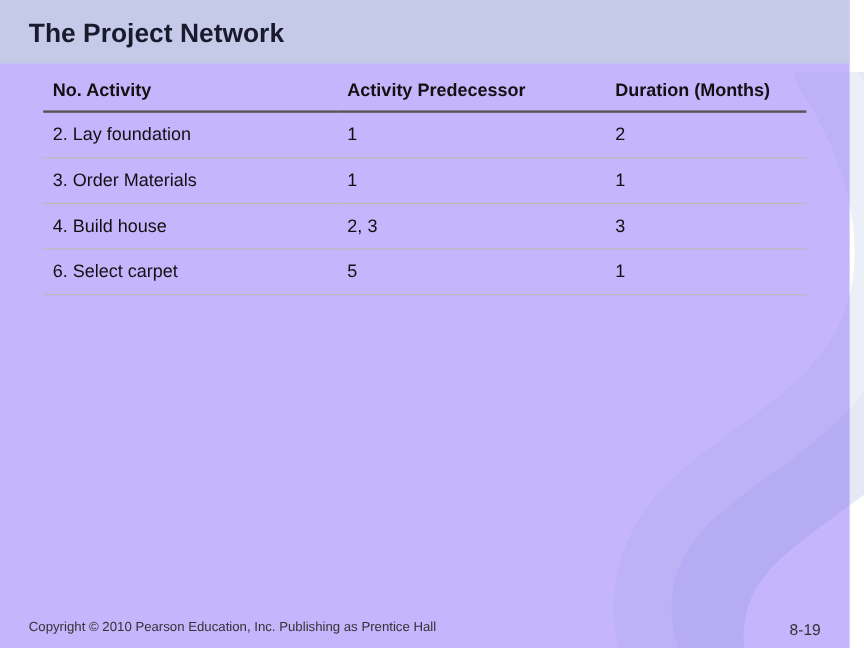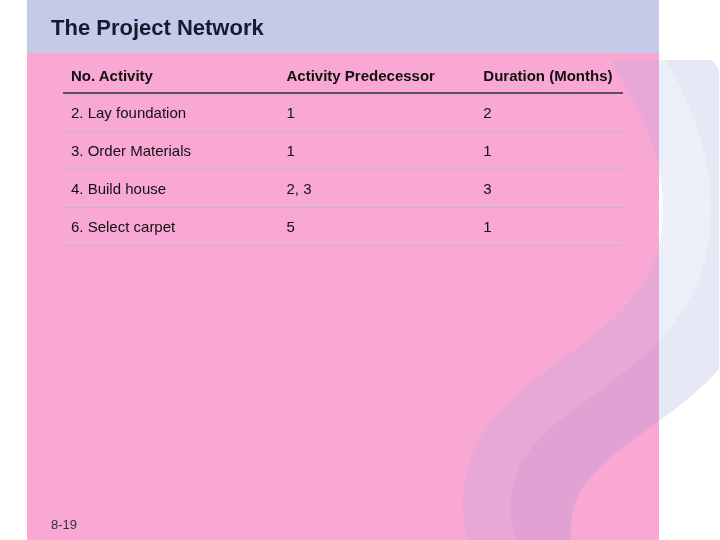--- a/index.html
+++ b/index.html
@@ -6,25 +6,24 @@
 
     body {
       width: 720px;
       height: 540px;
       font-family: Arial, sans-serif;
       background: #fff;
       overflow: hidden;
     }
 
     .page {
-      width: 632px;
+      width: 708px;
       height: 540px;
       position: relative;
-      background: #f9a8d4;
-      margin-left: 27px;
+      background: #c4b5fd;
     }
 
     
     .bg-swirl {
       position: absolute;
       right: -60px;
       top: 60px;
       width: 380px;
       height: 480px;
       opacity: 0.18;
@@ -160,16 +159,17 @@
           <tr>
             <td class="col-no">6.  Select carpet</td>
             <td class="col-pred">5</td>
             <td class="col-dur">1</td>
           </tr>
         </tbody>
     </table>
   </div>
 
   <div class="footer">
+    <div class="footer-left">Copyright © 2010 Pearson Education, Inc. Publishing as Prentice Hall</div>
     <div class="footer-right">8-19</div>
   </div>
 
 </div>
 
 </body></html>

